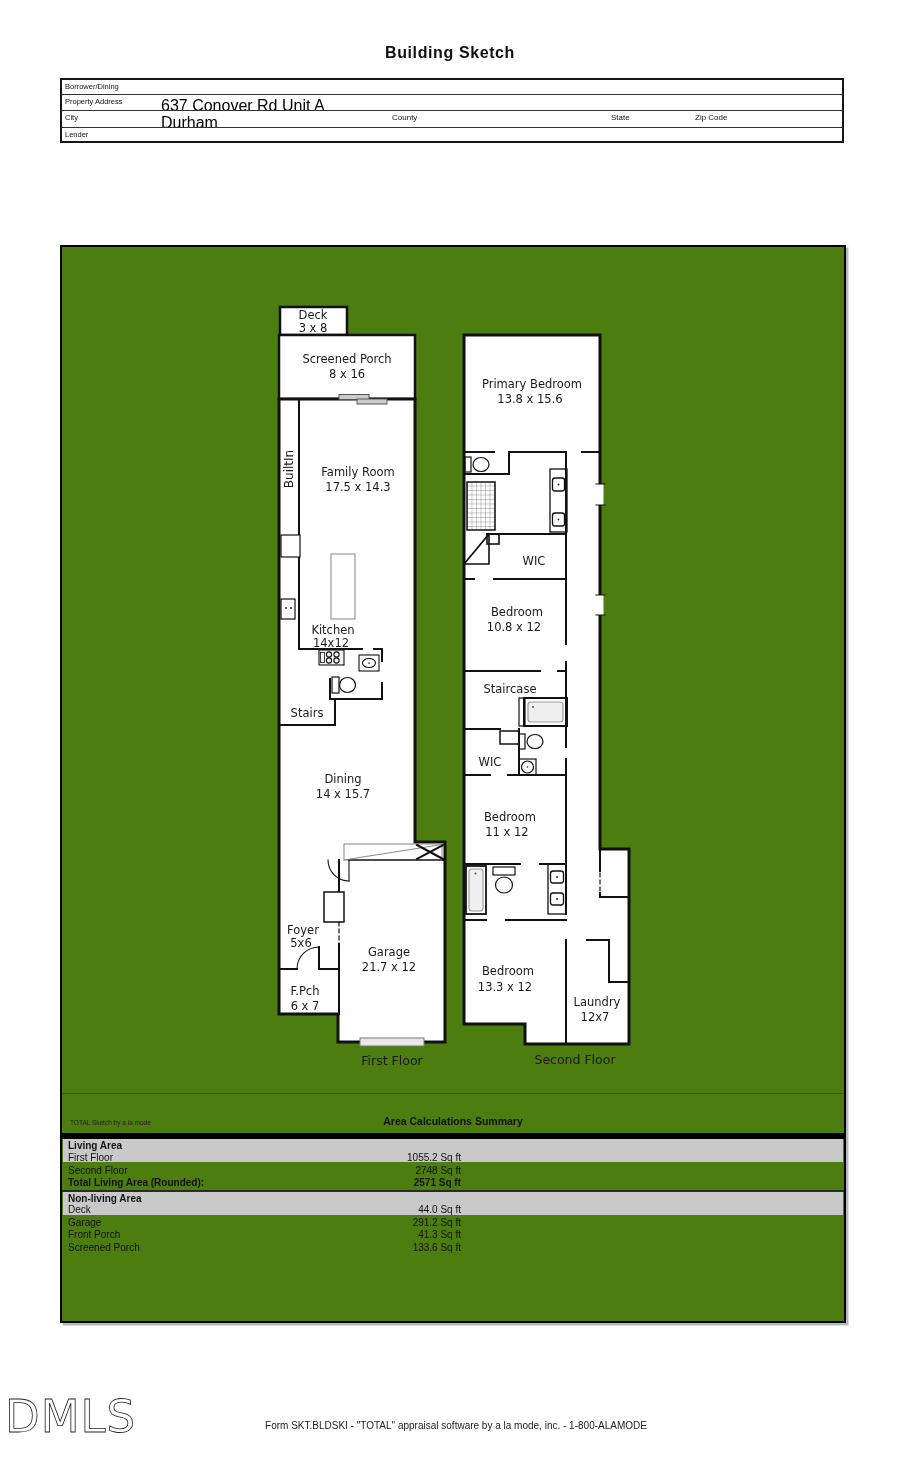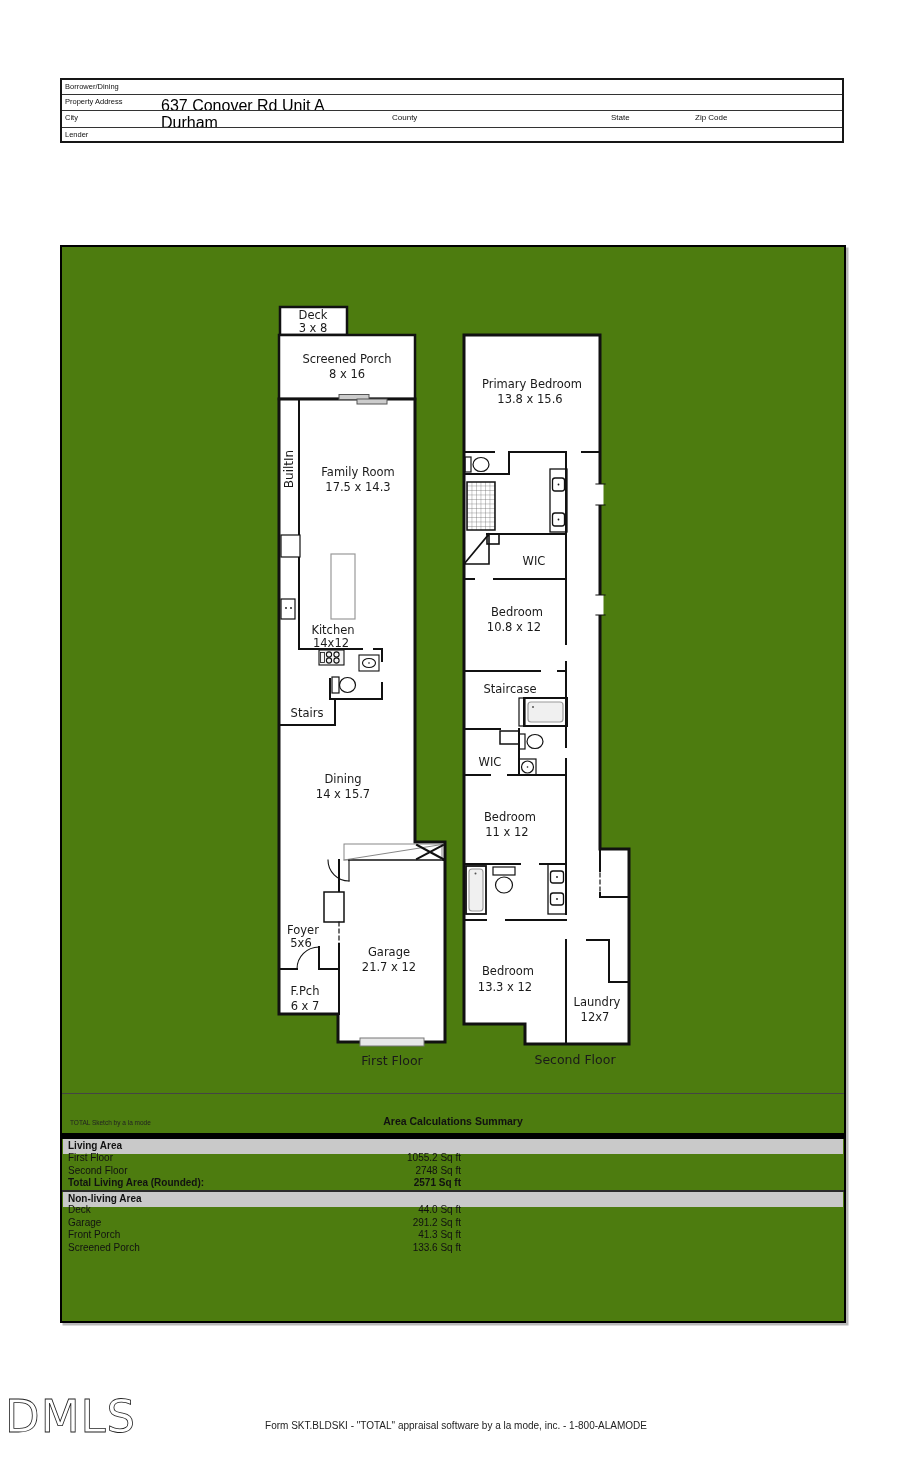--- a/index.html
+++ b/index.html
@@ -25,39 +25,40 @@
   .plan-svg{position:absolute;left:0;top:0;}
   .plan-label{font-family:"DejaVu Sans",sans-serif;font-size:11.5px;fill:#1a1a1a;}
   .plan-caption{font-family:"DejaVu Sans",sans-serif;font-size:12.5px;fill:#1a1a1a;}
 
   
   .sum-topline{position:absolute;left:0;right:0;top:846px;height:1px;background:#444;}
   .sum-provider{position:absolute;left:8px;top:872px;font-size:6.5px;color:#222;}
   .sum-title{position:absolute;left:0;right:0;top:868px;text-align:center;
              font-size:10.5px;font-weight:bold;}
   .sum-divider{position:absolute;left:0;right:0;top:886px;height:6px;background:#000;}
-  .sum-band{position:absolute;left:1px;right:1px;height:15px;background:#c9c9c9;
+  .sum-band{position:absolute;left:1px;right:1px;height:23px;background:#c9c9c9;
             font-size:10px;font-weight:bold;line-height:13px;padding-left:5px;}
   .band-living{top:892px;} .band-nonliving{top:945px;}
   .sum-row{position:absolute;left:0;right:0;height:12.5px;font-size:10px;line-height:12.5px;}
   .sum-row .lab{position:absolute;left:6px;white-space:nowrap;}
   .sum-row .val{position:absolute;left:0;width:399px;text-align:right;white-space:nowrap;}
   .sum-row.bold{font-weight:bold;}
   .sum-totline{position:absolute;left:0;right:0;top:943px;height:2px;background:#2a2a2a;}
 
   
   .footer-logo{position:absolute;left:2px;top:1387px;}
   .footer-line{position:absolute;left:0;top:1420px;width:912px;text-align:center;
                font-size:10px;color:#222;}
 </style>
 </head>
 <body>
 
 <div class="page">
 
+  <div class="doc-title">Building Sketch</div>
 
   <div class="form-box">
     <div class="form-row fr1">
       <span class="f-label" style="left:3px">Borrower/Dining</span>
     </div>
     <div class="form-row fr2">
       <span class="f-label" style="left:3px">Property Address</span>
       <span class="f-value" style="left:87px;top:2px">637 Conover Rd Unit A</span>
     </div>
     <div class="form-row fr3">

